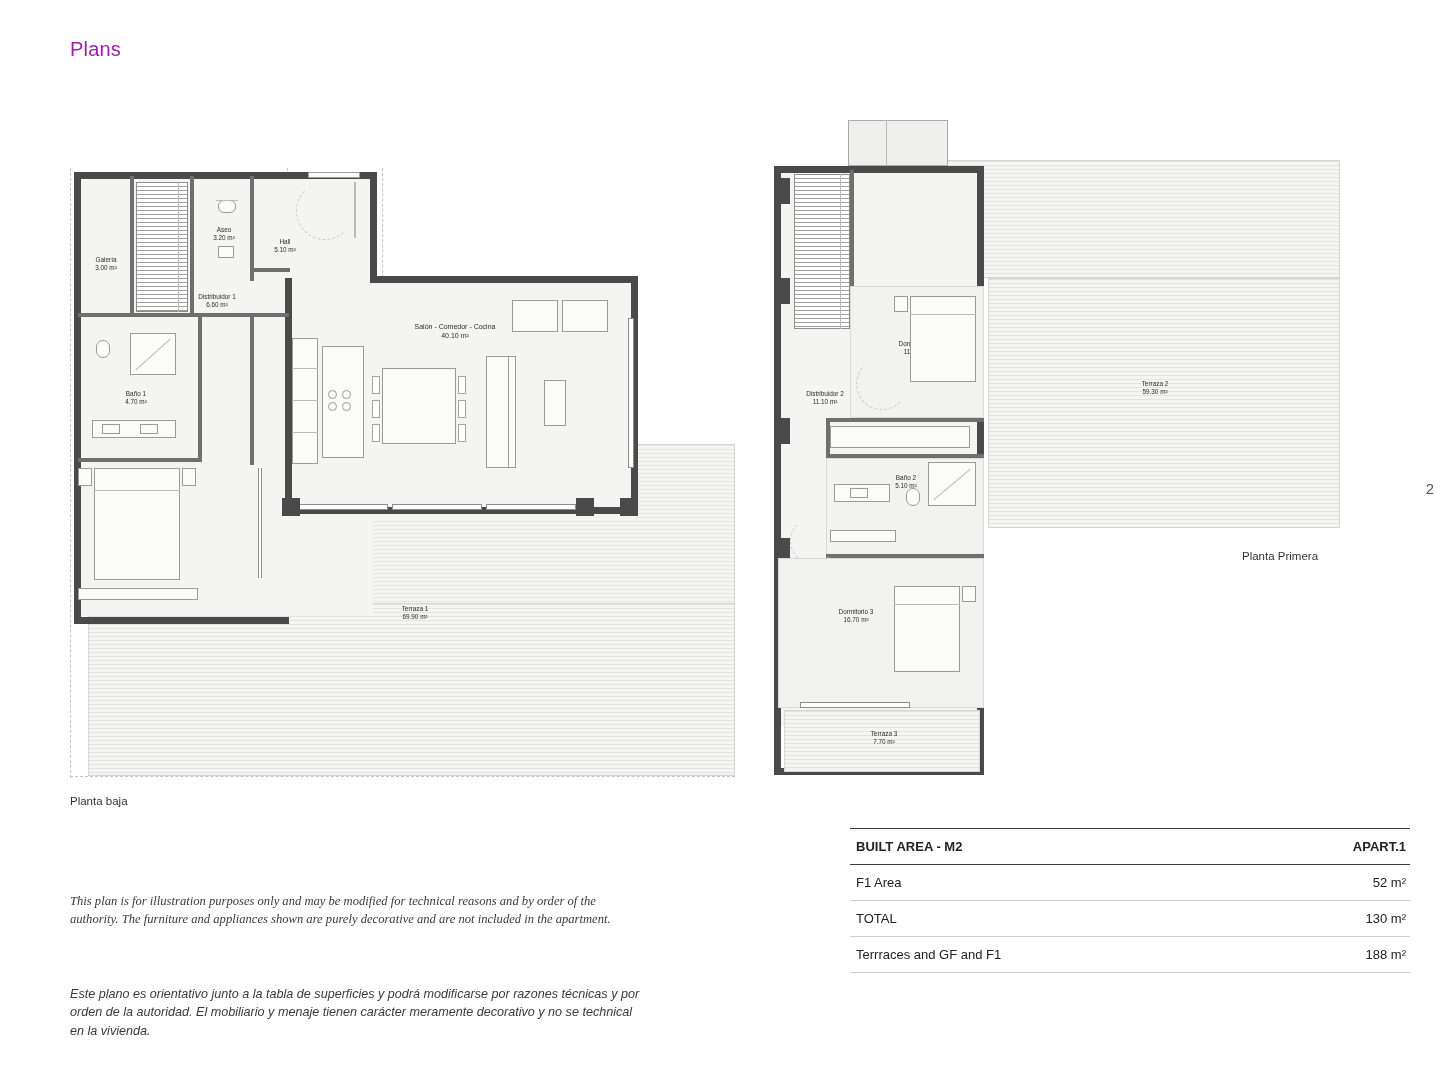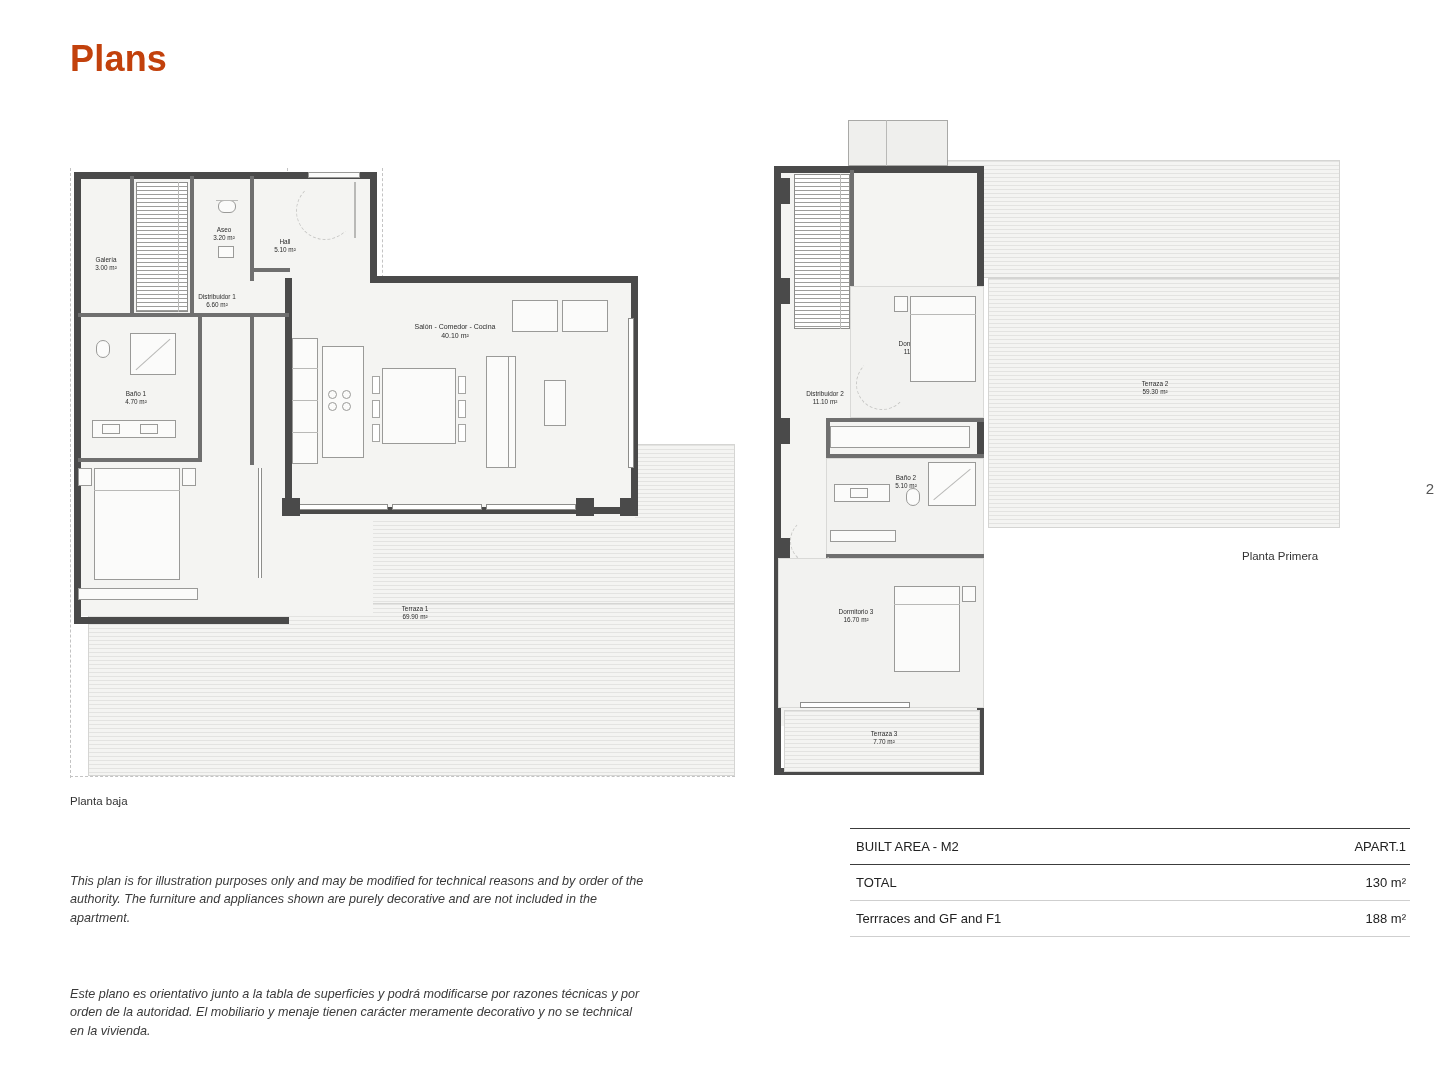--- a/index.html
+++ b/index.html
@@ -7,21 +7,21 @@
   body {
     width:1440px; height:1080px;
     background:#ffffff;
     font-family:"Liberation Sans", sans-serif;
     color:#2b2b2b;
     position:relative;
     overflow:hidden;
   }
   .page-title {
     position:absolute; left:70px; top:38px;
-    font-size:36px; font-weight:bold; color:#c2410c;
+    font-size:20px; font-weight:normal; color:#a21caf;
     letter-spacing:0.2px;
   }
   .page-number {
     position:absolute; right:6px; top:480px;
     font-size:15px; color:#555;
   }
 
   
   .plan {
     position:absolute;
@@ -63,37 +63,37 @@
     border-right-color:transparent; border-top-color:transparent;
   }
   .circ { position:absolute; border:1px solid #9a9a98; border-radius:50%; background:#fbfbfa; }
 
   
   .disclaimer {
     position:absolute; left:70px; width:575px;
     font-size:12.6px; line-height:1.45; color:#3a3a3a;
     font-style:italic;
   }
-  .d1 { top:872px; }
+  .d1 { top:892px;font-family:Liberation Serif, serif; }
   .d2 { top:985px; }
 
   
   .area-table {
     position:absolute; left:850px; top:828px; width:560px;
     font-size:13px; color:#222;
   }
   .area-table .row {
     display:flex; justify-content:space-between; align-items:center;
     padding:10px 4px 10px 6px;
     border-bottom:1px solid #cfcfcf;
   }
   .area-table .row.head {
     border-top:1px solid #3c3c3c;
     border-bottom:1px solid #3c3c3c;
-    font-weight:normal;
+    font-weight:bold;
   }
   .area-table .row.total { font-weight:normal; }
   .area-table .row:last-child { border-bottom:1px solid #cfcfcf; }
 </style>
 </head>
 <body>
 
 <div class="page-title">Plans</div>
 <div class="page-number">2</div>
 
@@ -305,20 +305,24 @@
 <div class="plan-caption" style="left:1242px; top:550px;">Planta Primera</div>
 
 <div class="disclaimer d1">This plan is for illustration purposes only and may be modified for technical reasons and by order of the authority. The furniture and appliances shown are purely decorative and are not included in the apartment.</div>
 <div class="disclaimer d2">Este plano es orientativo junto a la tabla de superficies y podrá modificarse por razones técnicas y por orden de la autoridad. El mobiliario y menaje tienen carácter meramente decorativo y no se technical en la vivienda.</div>
 
 <div class="area-table">
   <div class="row head">
     <span>BUILT AREA - M2</span>
     <span>APART.1</span>
   </div>
+  <div class="row">
+    <span>F1 Area</span>
+    <span>52 m²</span>
+  </div>
   <div class="row total">
     <span>TOTAL</span>
     <span>130 m²</span>
   </div>
   <div class="row">
     <span>Terrraces and GF and F1</span>
     <span>188 m²</span>
   </div>
 </div>
 

